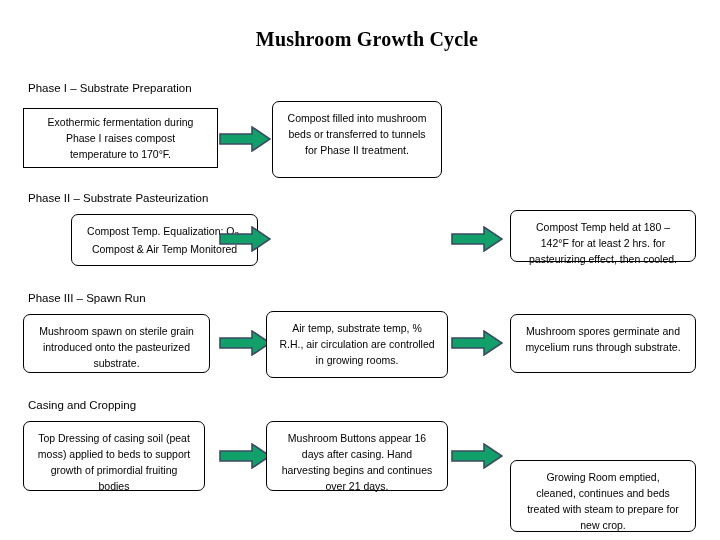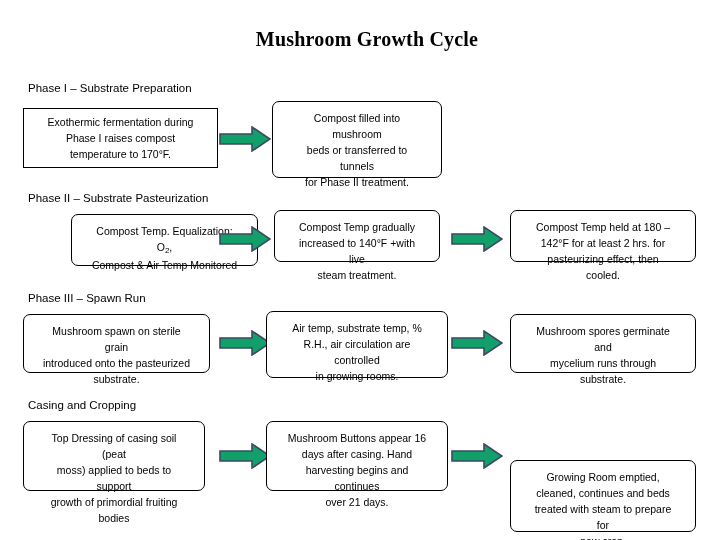--- a/index.html
+++ b/index.html
@@ -44,21 +44,21 @@
     border: 1px solid #000000;
     background: #ffffff;
     display: flex;
     align-items: center;
     justify-content: center;
     text-align: center;
     color: #000000;
     font-family: "Liberation Sans", sans-serif;
     font-size: 10.5px;
     line-height: 16px;
-    padding: 2px 18px;
+    padding: 2px 10px;
   }
   .box .txt {
     width: 100%;
     display: block;
   }
   .box.top-align {
     align-items: flex-start;
     padding-top: 8px;
     border-radius: 7px;
   }
@@ -114,27 +114,20 @@
       <span>Compost &amp; Air Temp Monitored</span>
     </span>
   </div>
 
   <div class="arrow" style="left:219px; top:226px;">
     <svg width="52" height="26" viewBox="0 0 52 26">
       <path d="M1 8 L33 8 L33 1 L51 13 L33 25 L33 18 L1 18 Z" fill="#11a06a" stroke="#3b4a63" stroke-width="1.6" stroke-linejoin="miter"></path>
     </svg>
   </div>
 
-  <div class="box top-align" style="left:274px; top:210px; width:166px; height:52px;">
-    <span class="txt">
-      <span>Compost Temp gradually</span><br>
-      <span>increased to 140°F +with live</span><br>
-      <span>steam treatment.</span>
-    </span>
-  </div>
 
   <div class="arrow" style="left:451px; top:226px;">
     <svg width="52" height="26" viewBox="0 0 52 26">
       <path d="M1 8 L33 8 L33 1 L51 13 L33 25 L33 18 L1 18 Z" fill="#11a06a" stroke="#3b4a63" stroke-width="1.6" stroke-linejoin="miter"></path>
     </svg>
   </div>
 
   <div class="box top-align" style="left:510px; top:210px; width:186px; height:52px;">
     <span class="txt">
       <span>Compost Temp held at 180 –</span><br>

